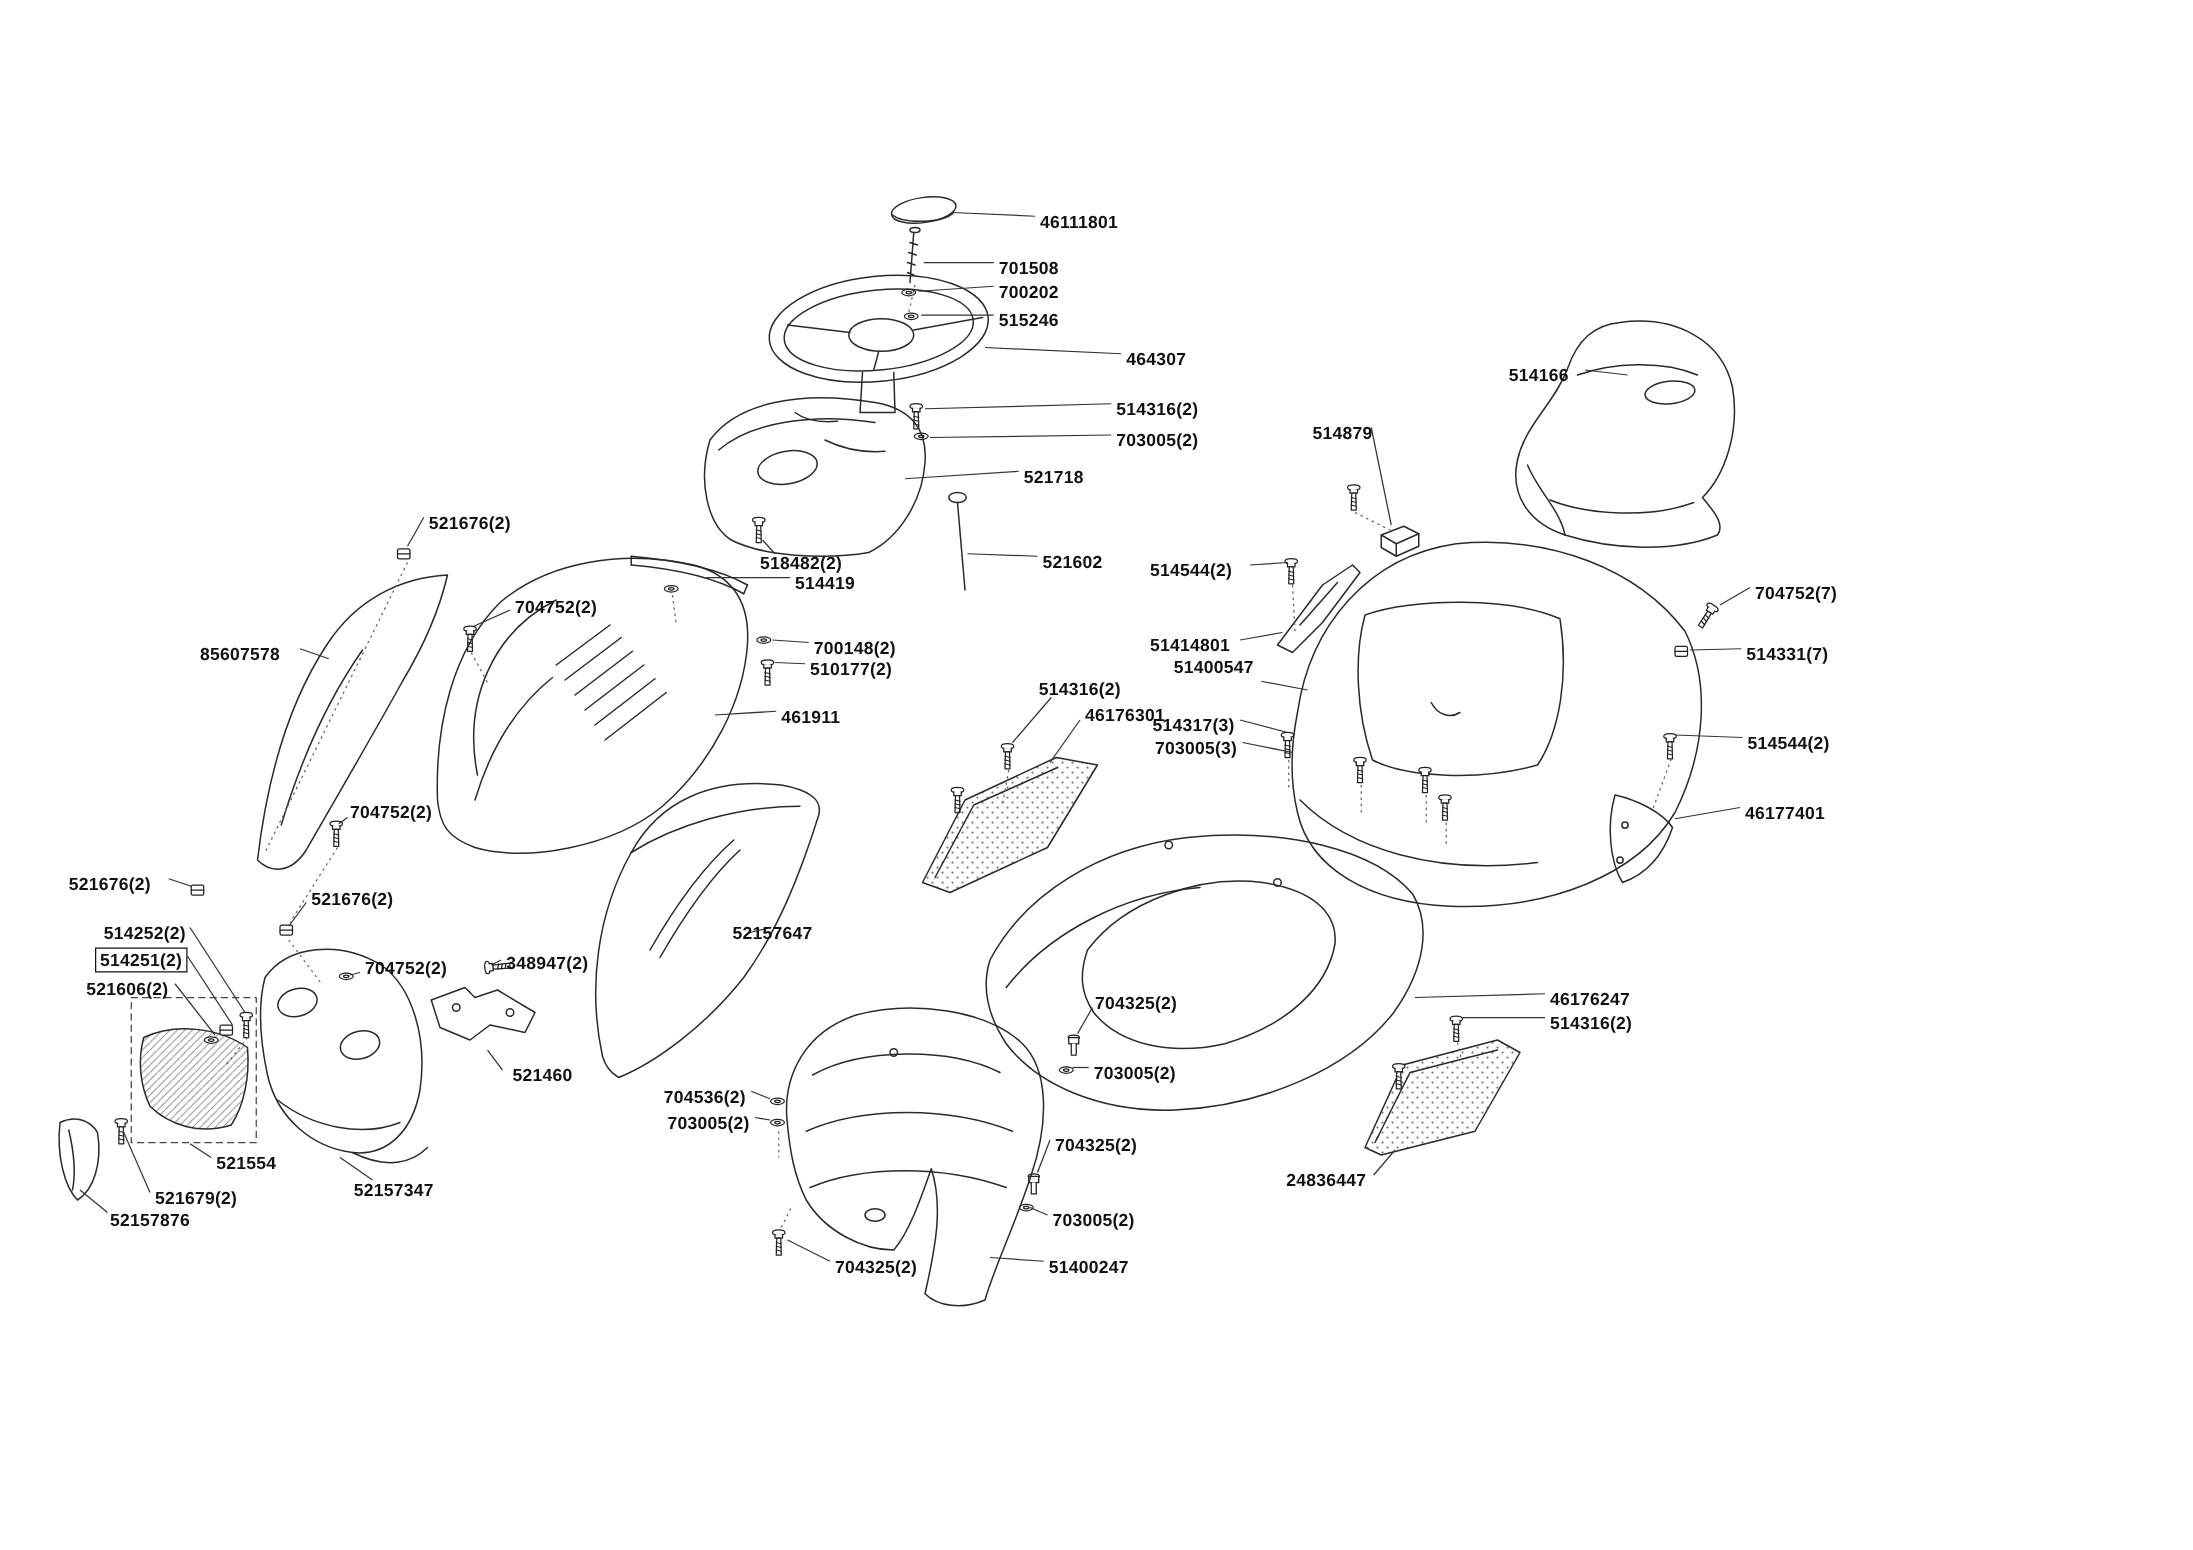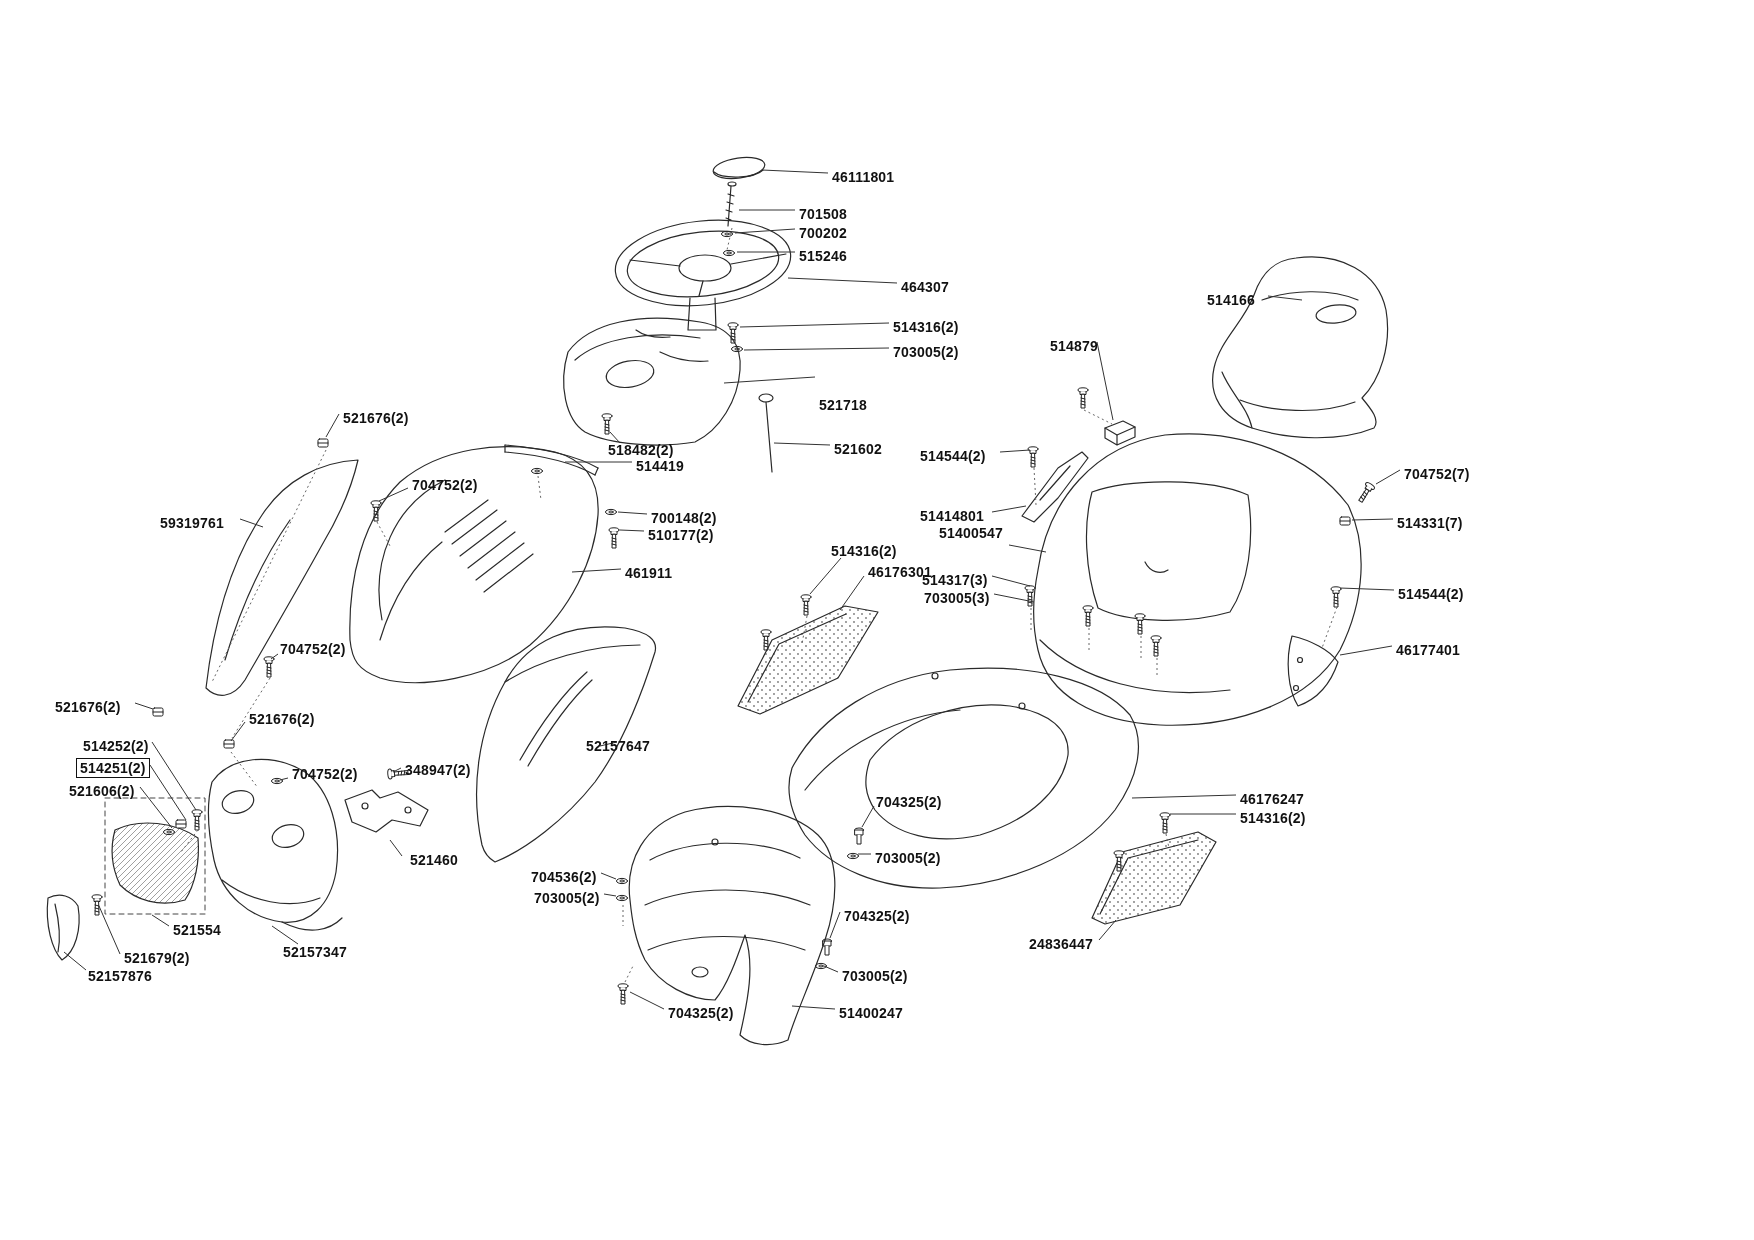--- a/index.html
+++ b/index.html
@@ -419,28 +419,28 @@
 
   <div class="lbl" style="left:832px;top:168px">46111801</div>
   <div class="lbl" style="left:799px;top:205px">701508</div>
   <div class="lbl" style="left:799px;top:224px">700202</div>
   <div class="lbl" style="left:799px;top:247px">515246</div>
   <div class="lbl" style="left:901px;top:278px">464307</div>
   <div class="lbl" style="left:1207px;top:291px">514166</div>
   <div class="lbl" style="left:893px;top:318px">514316(2)</div>
   <div class="lbl" style="left:893px;top:343px">703005(2)</div>
   <div class="lbl" style="left:1050px;top:337px">514879</div>
-  <div class="lbl" style="left:819px;top:396px">521718</div>
+  <div class="lbl" style="left:819px;top:372px">521718</div>
   <div class="lbl" style="left:343px;top:409px">521676(2)</div>
   <div class="lbl" style="left:608px;top:441px">518482(2)</div>
   <div class="lbl" style="left:834px;top:440px">521602</div>
   <div class="lbl" style="left:636px;top:457px">514419</div>
   <div class="lbl" style="left:920px;top:447px">514544(2)</div>
   <div class="lbl" style="left:412px;top:476px">704752(2)</div>
-  <div class="lbl" style="left:160px;top:514px">59319761</div>
+  <div class="lbl" style="left:160px;top:514px">85607578</div>
   <div class="lbl" style="left:651px;top:509px">700148(2)</div>
   <div class="lbl" style="left:648px;top:526px">510177(2)</div>
   <div class="lbl" style="left:920px;top:507px">51414801</div>
   <div class="lbl" style="left:1404px;top:465px">704752(7)</div>
   <div class="lbl" style="left:1397px;top:514px">514331(7)</div>
   <div class="lbl" style="left:831px;top:542px">514316(2)</div>
   <div class="lbl" style="left:939px;top:524px">51400547</div>
   <div class="lbl" style="left:868px;top:563px">46176301</div>
   <div class="lbl" style="left:922px;top:571px">514317(3)</div>
   <div class="lbl" style="left:924px;top:589px">703005(3)</div>

